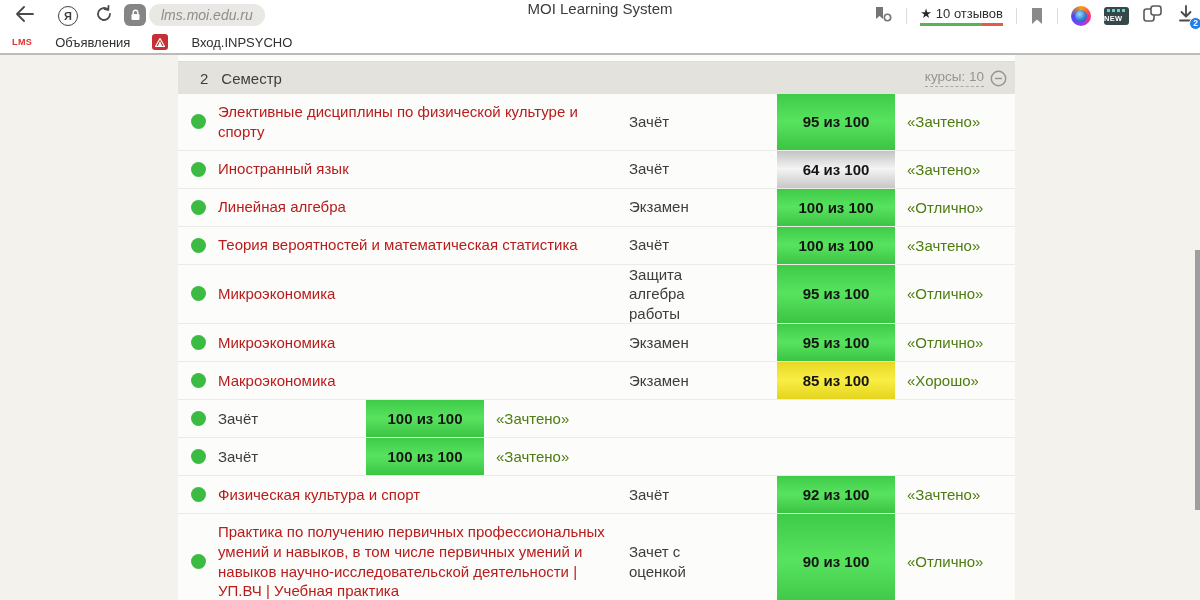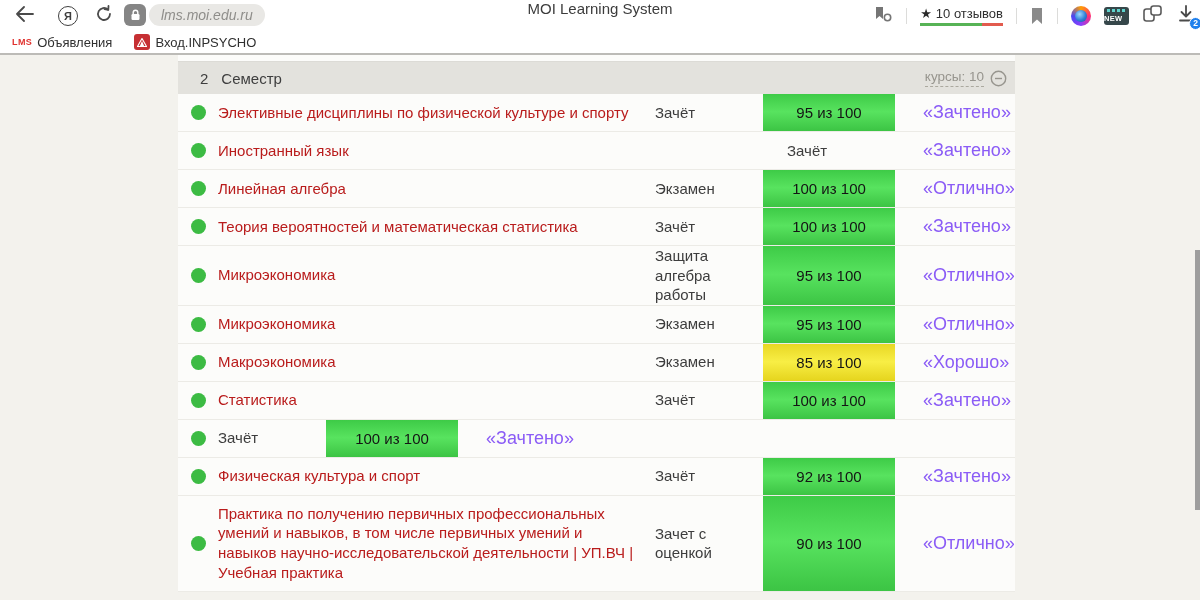--- a/index.html
+++ b/index.html
@@ -44,21 +44,21 @@
     padding-bottom:2px; cursor:pointer; }
   .new-badge::before { content:""; position:absolute; top:2px; left:3px; right:3px; height:3px;
     background:repeating-linear-gradient(90deg,#5fd3cd 0 3px,transparent 3px 5px); }
   .new-badge span { color:#fff; font-size:7.5px; font-weight:bold; letter-spacing:.3px; }
   .dl-wrap { position:relative; width:22px; height:24px; cursor:pointer; }
   .dl-badge { position:absolute; right:-4px; bottom:-2px; width:13px; height:13px;
     border-radius:50%; background:#1f80ed; color:#fff; font-size:8.5px; font-weight:bold;
     display:flex; align-items:center; justify-content:center; border:1.5px solid #fff; }
 
   .bookmarks { height:22px; display:flex; align-items:center; padding-left:12px; gap:22px; }
-  .bm-item { display:flex; align-items:center; gap:5px; font-size:13px; color:#2f2f2f; cursor:pointer; }
+  .bm-item { display:flex; align-items:center; gap:23px; font-size:13px; color:#2f2f2f; cursor:pointer; }
   .lms-logo { color:#e0312e; font-size:9px; font-weight:bold; letter-spacing:.4px; }
   .psy-fav { width:16px; height:16px; background:#c62f33; border-radius:3px;
     display:flex; align-items:center; justify-content:center; }
   .chrome-divider { height:2px; background:#bcbbb7; }
 
   
   .page { position:relative; height:545px; background:#f3f2ed; }
   .content { position:absolute; left:178px; top:0; width:837px; }
   .sliver { height:7px; background:#fcfcfa; border-bottom:1px solid #dcdbd6; }
 
@@ -72,27 +72,27 @@
 
   .row { display:flex; align-items:stretch; background:#fcfcfa;
     border-bottom:1px solid #ecebe6; min-height:38px; }
   .cell-dot { width:40px; display:flex; align-items:center; justify-content:center; }
   .dot { width:15px; height:15px; border-radius:50%; background:#3cbb43; }
   .cell-name { flex:1; display:flex; align-items:center; padding:8px 18px 8px 0;
     font-size:15px; line-height:1.32; }
   .cell-name a { color:#b91c1c; text-decoration:none; }
   .cell-type { width:108px; display:flex; align-items:center; padding:0 0;
     font-size:15px; color:#3d3d3d; line-height:1.3; }
-  .cell-score { width:132px; display:flex; align-items:center; justify-content:center;
-    font-size:15px; font-weight:400; color:#141414; }
+  .cell-score { width:118px; display:flex; align-items:center; justify-content:center;
+    font-size:15px; font-weight:700; color:#141414;margin-left:40px; }
   .score-green { background:linear-gradient(180deg,#3ecb47 0%,#58e35f 48%,#3cc444 100%); }
   .score-silver { background:linear-gradient(180deg,#c3c3c3 0%,#f4f4f4 48%,#c7c7c7 100%); }
   .score-yellow { background:linear-gradient(180deg,#e8d724 0%,#f8ee45 48%,#e5d41d 100%); }
-  .cell-grade { width:120px; display:flex; align-items:center; padding-left:28px;
-    font-size:18px; color:#8b5cf6; }
+  .cell-grade { width:120px; display:flex; align-items:center; padding-left:12px;
+    font-size:15px; color:#4d7c0f; }
 
   .scroll-thumb { position:absolute; right:0; top:195px; width:5px; height:260px;
     background:#9e9e9e; z-index:9; cursor:pointer; }
 </style>
 </head>
 <body>
 
 <div class="chrome">
   <div class="toolbar">
     <div class="tool-btn back-btn">
@@ -220,20 +220,21 @@
   </div>
 
   <div class="row">
     <div class="cell-dot">
       <span class="dot"></span>
     </div>
     <div class="cell-name">
       <a href="#">Иностранный язык</a>
     </div>
     <div class="cell-type">Зачёт</div>
+    <div class="cell-score score-silver">64 из 100</div>
     <div class="cell-grade">«Зачтено»</div>
   </div>
 
   <div class="row">
     <div class="cell-dot">
       <span class="dot"></span>
     </div>
     <div class="cell-name">
       <a href="#">Линейная алгебра</a>
     </div>
@@ -287,23 +288,20 @@
     </div>
     <div class="cell-type">Экзамен</div>
     <div class="cell-score score-yellow">85 из 100</div>
     <div class="cell-grade">«Хорошо»</div>
   </div>
 
   <div class="row">
     <div class="cell-dot">
       <span class="dot"></span>
     </div>
-    <div class="cell-name">
-      <a href="#">Статистика</a>
-    </div>
     <div class="cell-type">Зачёт</div>
     <div class="cell-score score-green">100 из 100</div>
     <div class="cell-grade">«Зачтено»</div>
   </div>
 
   <div class="row">
     <div class="cell-dot">
       <span class="dot"></span>
     </div>
     <div class="cell-type">Зачёт</div>

